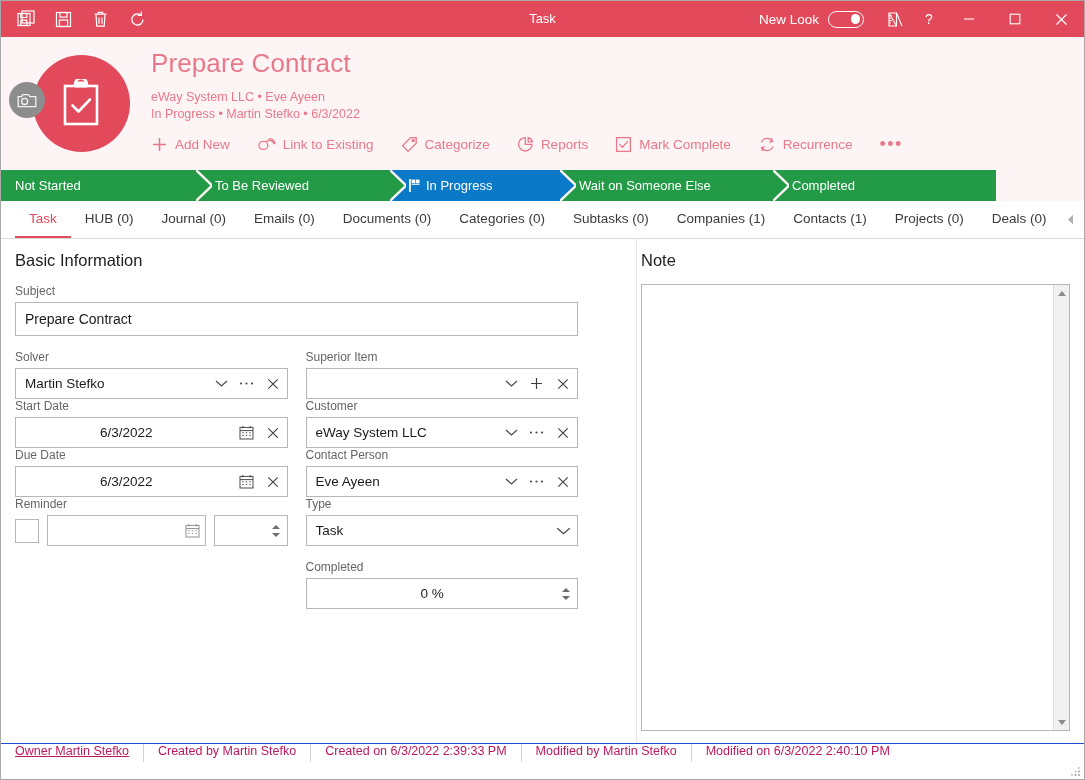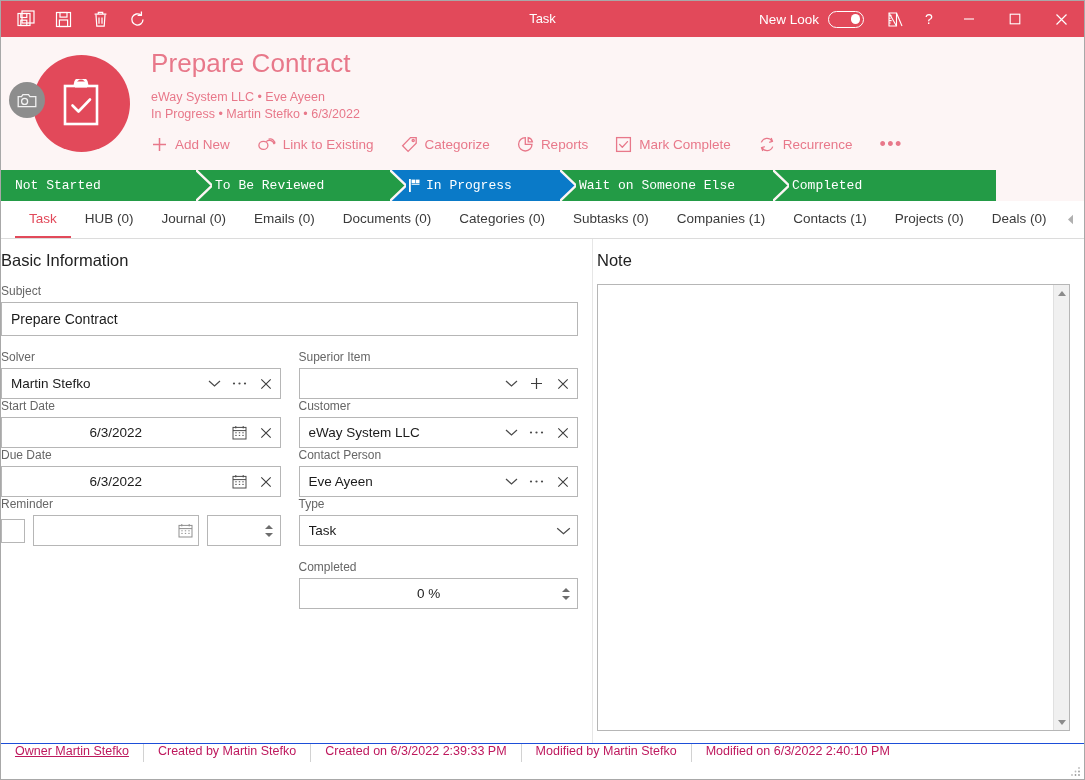--- a/index.html
+++ b/index.html
@@ -108,21 +108,20 @@
   .act svg { display: block; }
   .act.dots { font-size: 18px; letter-spacing: 1.5px; margin-right: 0; padding-right: 0; line-height: 10px; }
 
   
   .statusbar {
     flex: 0 0 31px;
     display: flex; align-items: stretch;
     background: #fdf5f5;
     position: relative;
     overflow: hidden;
-    font-family: Liberation Mono, monospace;
   }
   .chev {
     position: relative;
     display: flex; align-items: center;
     color: #ffffff; font-size: 13px;
     padding-left: 18px;
     background: #239b46;
     cursor: pointer;
   }
   .chev:first-child { padding-left: 14px; }
@@ -163,28 +162,29 @@
 
   
   .body {
     flex: 1;
     display: flex;
     background: #ffffff;
     min-height: 0;
   }
   .left-pane {
     width: 591px; flex: 0 0 591px;
-    padding: 12px 14px 0 0;
+    padding: 12px 14px 0 14px;
     position: relative;
   }
   .right-pane {
     flex: 1;
     padding: 12px 14px 0 4px;
     display: flex; flex-direction: column;
     border-left: 1px solid #e6e6e6;
+    margin-left: 44px;
   }
   .section-title {
     font-size: 16.5px; color: #222; margin: 0 0 14px 0; font-weight: normal;
   }
   .fld-label {
     font-size: 12px; color: #666; margin-bottom: 4px; display: block;
   }
   .row { display: flex; gap: 18px; }
   .col { flex: 1; min-width: 0; }
   .field { margin-bottom: 14px; }

